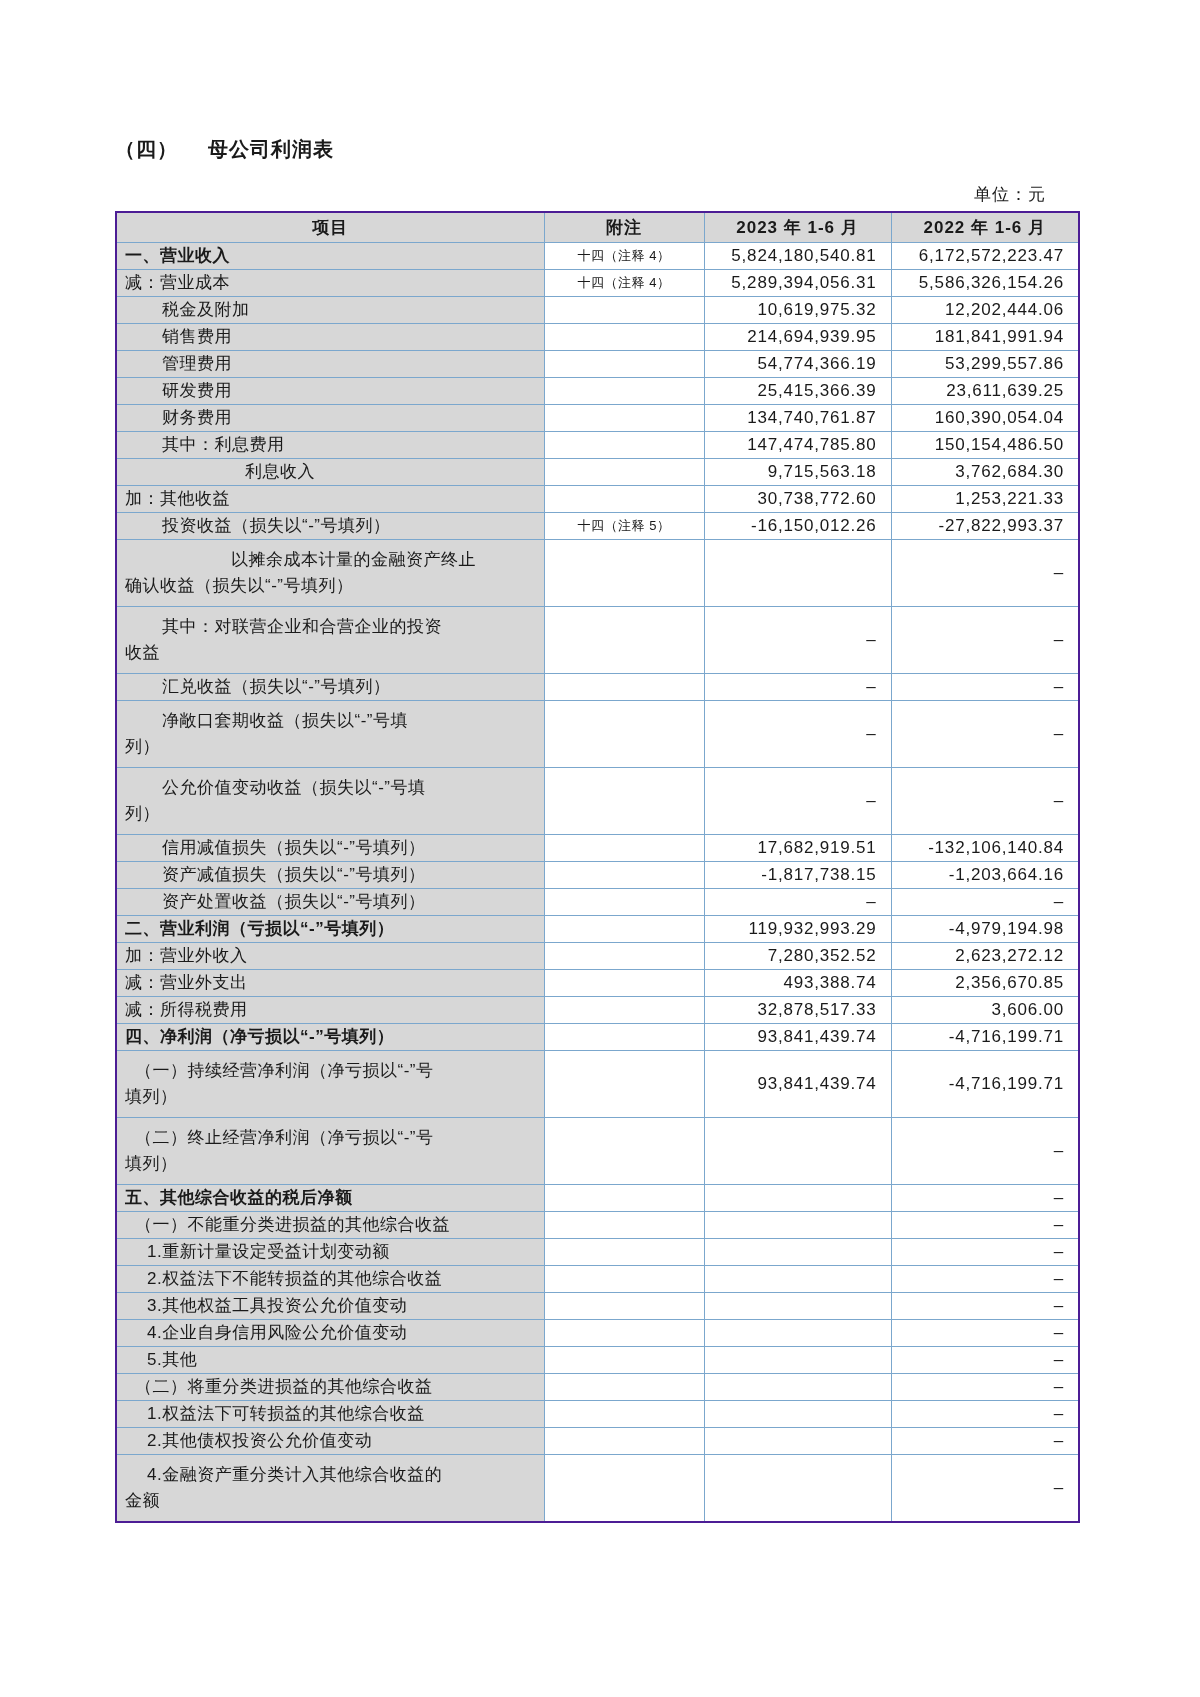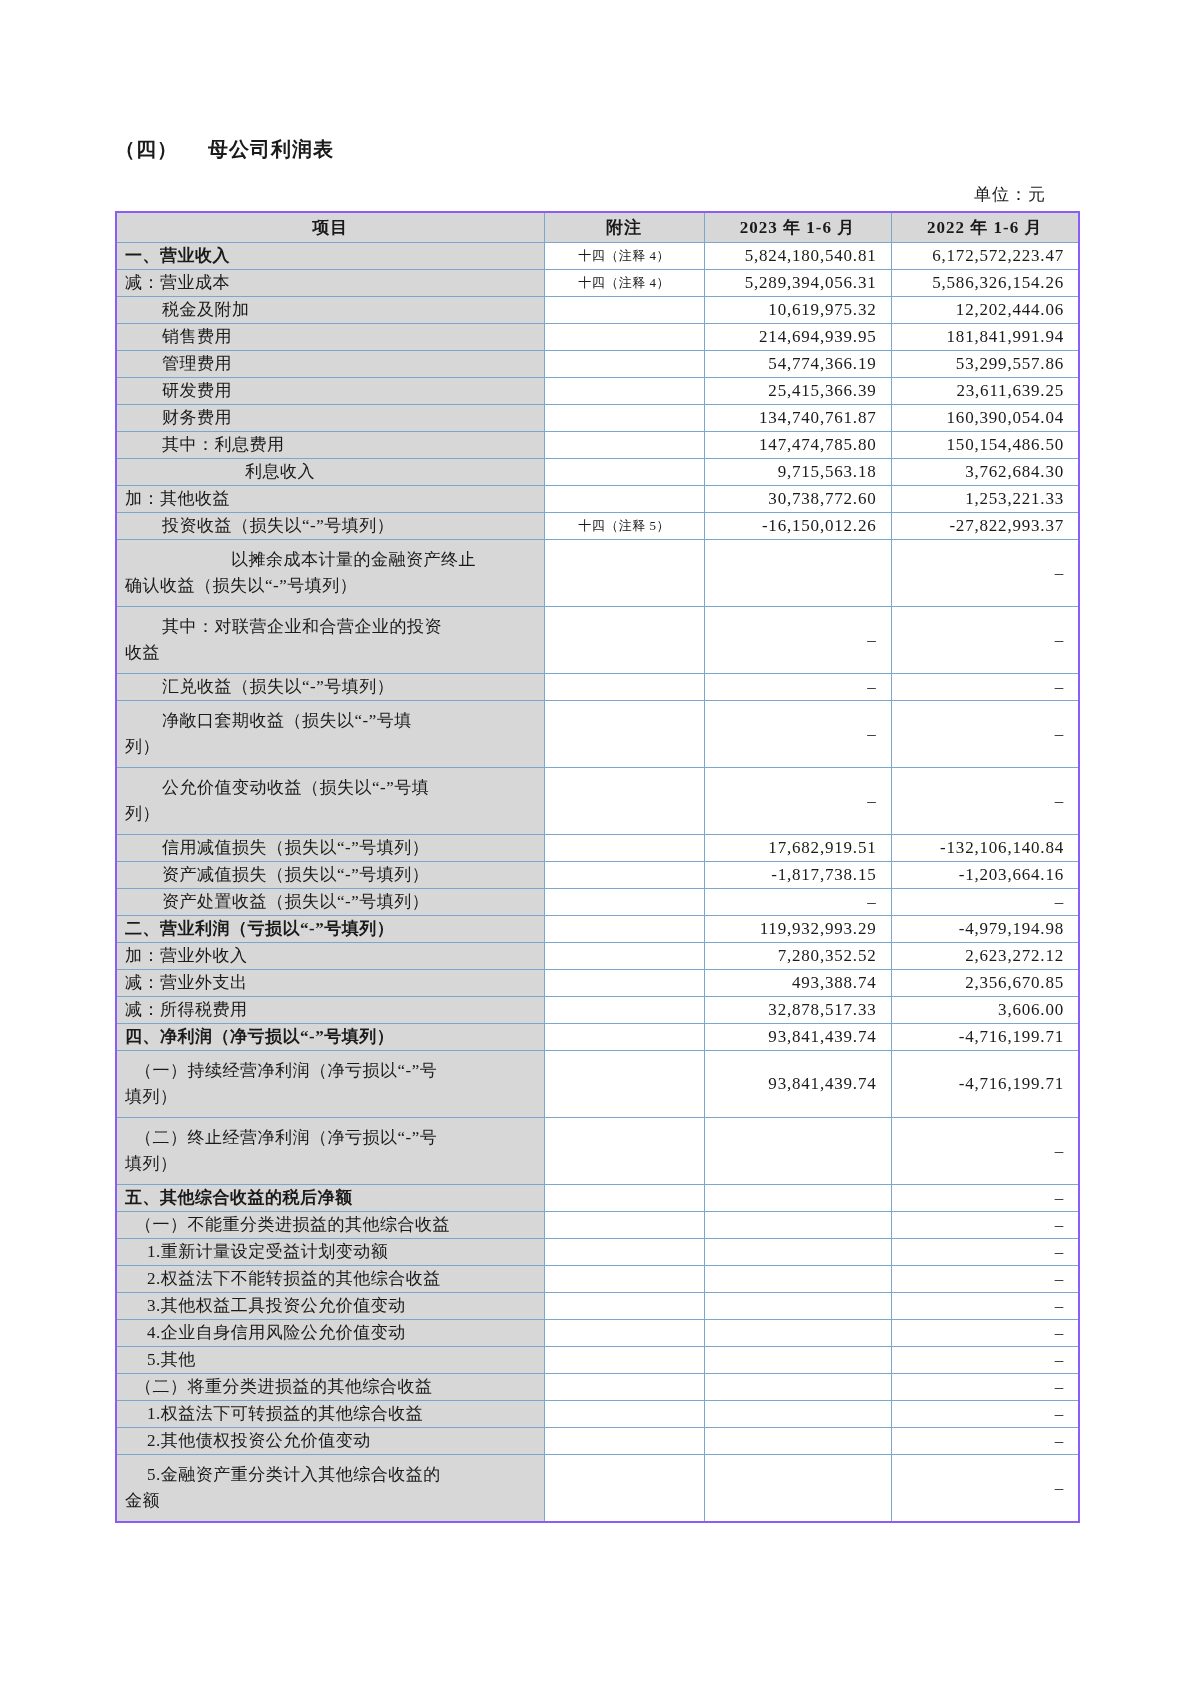--- a/index.html
+++ b/index.html
@@ -2,21 +2,21 @@
 <html><head>
 <meta charset="utf-8">
 <style>
   html,body{margin:0;padding:0;background:#ffffff;}
   .page{
     position:relative;
     width:1168px;height:1697px;
     background:#ffffff;
     box-sizing:border-box;
     padding:136px 122px 0 115px;
-    font-family:Liberation Serif, serif;
+    font-family:Liberation Sans, sans-serif;
     color:#1a1a1a;
   }
   .doc-title{font-size:20px;font-weight:bold;letter-spacing:1px;}
   .doc-title .title-text{margin-left:30px;}
   .unit-label{
     text-align:right;
     font-size:17px;
     margin-top:20px;
     margin-bottom:5px;
     letter-spacing:1px;
@@ -31,21 +31,21 @@
   .fin-table col.c-note{width:160px;}
   .fin-table col.c-y1{width:187px;}
   .fin-table col.c-y2{width:188px;}
   .fin-table th,.fin-table td{
     border:1.5px solid #7ba7cd;
     line-height:26px;
     padding:0;
     vertical-align:middle;
     overflow:hidden;
   }
-  .fin-table{border:2px solid #8b5cf6;}
+  .fin-table{border:2px solid #4c1d95;}
   .fin-table th{
     background:#d7d7d7;
     font-weight:bold;
     text-align:center;
     height:29px;
     letter-spacing:1px;
   }
   td.item{
     background:#d7d7d7;
     padding-left:8px;
@@ -317,21 +317,21 @@
           <td class="val"></td>
           <td class="val">–</td>
         </tr>
         <tr>
           <td class="item num">2.其他债权投资公允价值变动</td>
           <td class="note"></td>
           <td class="val"></td>
           <td class="val">–</td>
         </tr>
         <tr>
-          <td class="item num pad">5.金融资产重分类计入其他综合收益的
+          <td class="item num pad">4.金融资产重分类计入其他综合收益的
 金额</td>
           <td class="note"></td>
           <td class="val"></td>
           <td class="val">–</td>
         </tr>
       </tbody>
   </table>
 </div>
 
 </body></html>

